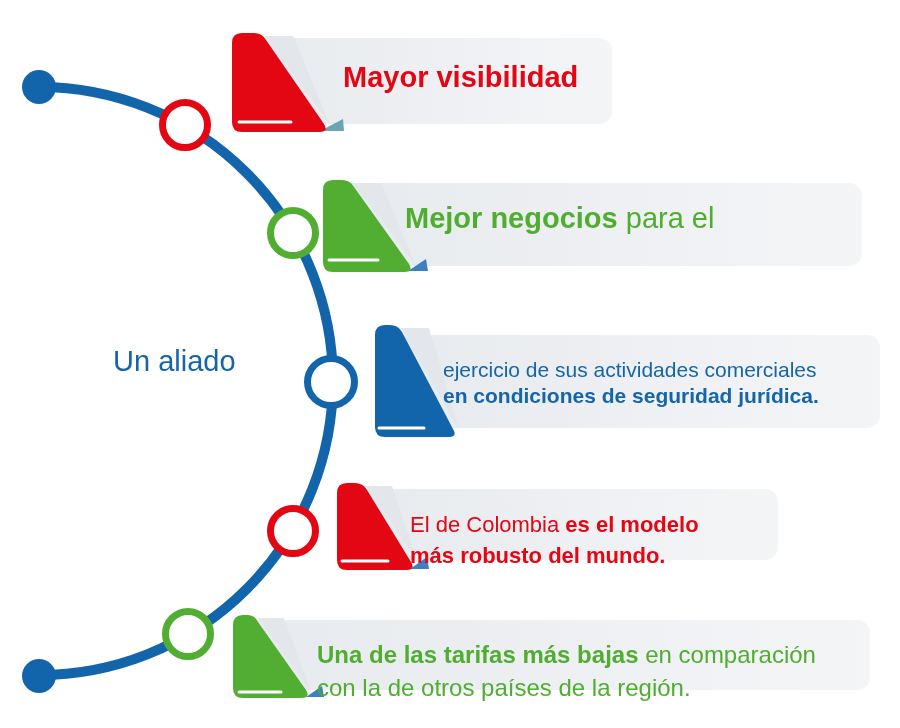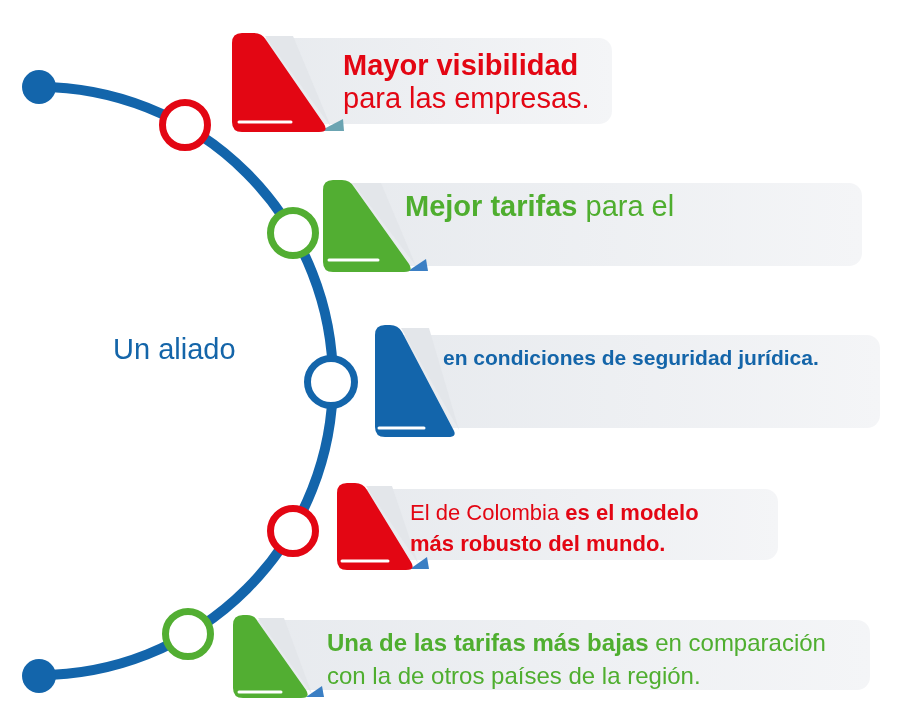--- a/index.html
+++ b/index.html
@@ -1,30 +1,30 @@
 <!DOCTYPE html>
 <html><head>
 <meta charset="utf-8">
 <style>
   html,body{margin:0;padding:0;background:#ffffff;}
   #stage{position:relative;width:900px;height:728px;background:#ffffff;overflow:hidden;
          font-family:"Liberation Sans",sans-serif;}
   #art{position:absolute;left:0;top:0;}
-  .txt{position:absolute;white-space:nowrap;line-height:1;}
+  .txt{position:absolute;white-space:nowrap;line-height:1;margin-top:12px;}
   .txt .ln{display:block;}
   .b{font-weight:bold;}
   .red{color:#e30613;}
   .green{color:#4fae2f;}
   .blue{color:#1465a9;}
   
   #t1{left:343px;top:49px;font-size:29px;}   #t1 .ln{line-height:33px;}
   #t2{left:405px;top:188px;font-size:29px;}  #t2 .ln{line-height:37px;}
   #t3{left:443px;top:345px;font-size:21px;}  #t3 .ln{line-height:26px;}
   #t4{left:410px;top:497px;font-size:22px;}  #t4 .ln{line-height:31px;}
-  #t5{left:327px;top:626px;font-size:24px;}  #t5 .ln{line-height:33px;}
+  #t5{left:317px;top:626px;font-size:24px;}  #t5 .ln{line-height:33px;}
   #side-label{left:113px;top:334px;font-size:29px;}
   #side-label .ln{line-height:31px;}
 </style>
 </head>
 <body>
 
 <div id="stage">
 
   <svg id="art" width="900" height="728" viewBox="0 0 900 728">
     <defs>
@@ -83,28 +83,28 @@
     <circle cx="293" cy="531" r="22.5" fill="#ffffff" stroke="#e30613" stroke-width="7"></circle>
     <circle cx="188" cy="634" r="22.5" fill="#ffffff" stroke="#52ae32" stroke-width="7"></circle>
   </svg>
 
   <div class="txt blue" id="side-label">
     <span class="ln">Un aliado</span>
   </div>
 
   <div class="txt red" id="t1">
     <span class="ln"><span class="b">Mayor visibilidad</span></span>
-    <span class="ln">para las empresas.</span>
   </div>
 
   <div class="txt green" id="t2">
-    <span class="ln"><span class="b">Mejor tarifas</span><span> para el</span></span>
+    <span class="ln"><span class="b">Mejor negocios</span><span> para el</span></span>
   </div>
 
   <div class="txt blue" id="t3">
+    <span class="ln">ejercicio de sus actividades comerciales</span>
     <span class="ln b">en condiciones de seguridad jurídica.</span>
   </div>
 
   <div class="txt red" id="t4">
     <span class="ln"><span>El de Colombia </span><span class="b">es el modelo</span></span>
     <span class="ln b">más robusto del mundo.</span>
   </div>
 
   <div class="txt green" id="t5">
     <span class="ln"><span class="b">Una de las tarifas más bajas</span><span> en comparación</span></span>

